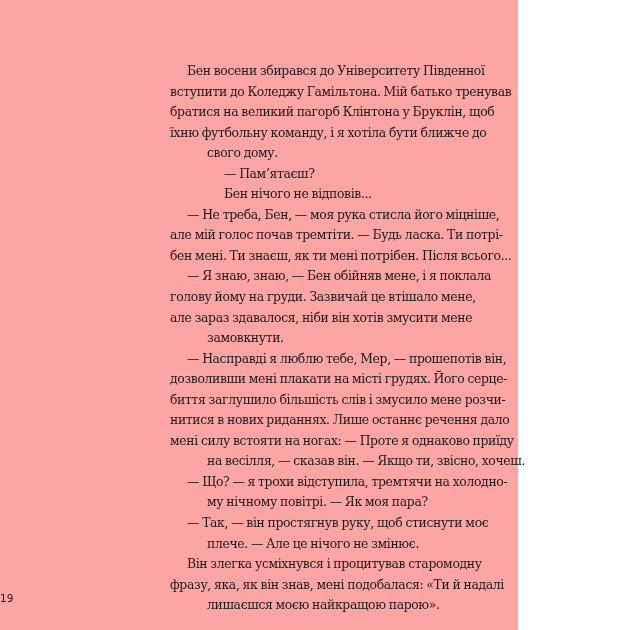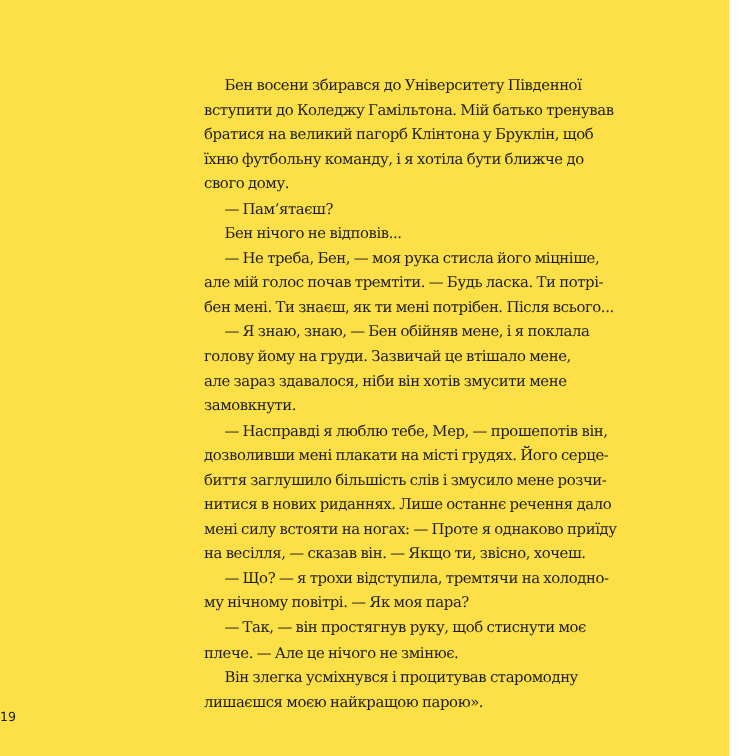--- a/index.html
+++ b/index.html
@@ -9,23 +9,23 @@
     }
     body {
       width: 630px;
       height: 630px;
       position: relative;
       overflow: hidden;
     }
     .page {
       position: absolute;
       left: 0; top: 0;
-      width: 608px;
+      width: 518px;
       height: 630px;
-      background: #fde047;
+      background: #fca5a5;
     }
     .text-block {
       position: absolute;
       left: 170px;
       top: 61px;
       width: 293px;
       font-family: "DejaVu Serif", serif;
       font-size: 12.4px;
       line-height: 20.55px;
       color: #1c1c1c;
@@ -37,20 +37,21 @@
       text-align: justify;
       text-align-last: justify;
       letter-spacing: -0.35px;
       word-spacing: -0.5px;
     }
     .line.indent {
       padding-left: 17px;
     }
     .line.last {
       text-align-last: left;
+      margin-left: 37px;
     }
     .page-number {
       position: absolute;
       left: 0;
       width: 630px;
       top: 592px;
       text-align: left;
       font-family: "DejaVu Sans", sans-serif;
       font-size: 10.5px;
       color: #1c1c1c;
@@ -79,17 +80,18 @@
     <span class="line">дозволивши мені плакати на місті грудях. Його серце-</span>
     <span class="line">биття заглушило більшість слів і змусило мене розчи-</span>
     <span class="line">нитися в нових риданнях. Лише останнє речення дало</span>
     <span class="line">мені силу встояти на ногах: — Проте я однаково приїду</span>
     <span class="line last">на весілля, — сказав він. — Якщо ти, звісно, хочеш.</span>
     <span class="line indent">— Що? — я трохи відступила, тремтячи на холодно-</span>
     <span class="line last">му нічному повітрі. — Як моя пара?</span>
     <span class="line indent">— Так, — він простягнув руку, щоб стиснути моє</span>
     <span class="line last">плече. — Але це нічого не змінює.</span>
     <span class="line indent">Він злегка усміхнувся і процитував старомодну</span>
+    <span class="line">фразу, яка, як він знав, мені подобалася: «Ти й надалі</span>
     <span class="line last">лишаєшся моєю найкращою парою».</span>
 
   </div>
   <div class="page-number">19</div>
 </div>
 
 </body></html>

